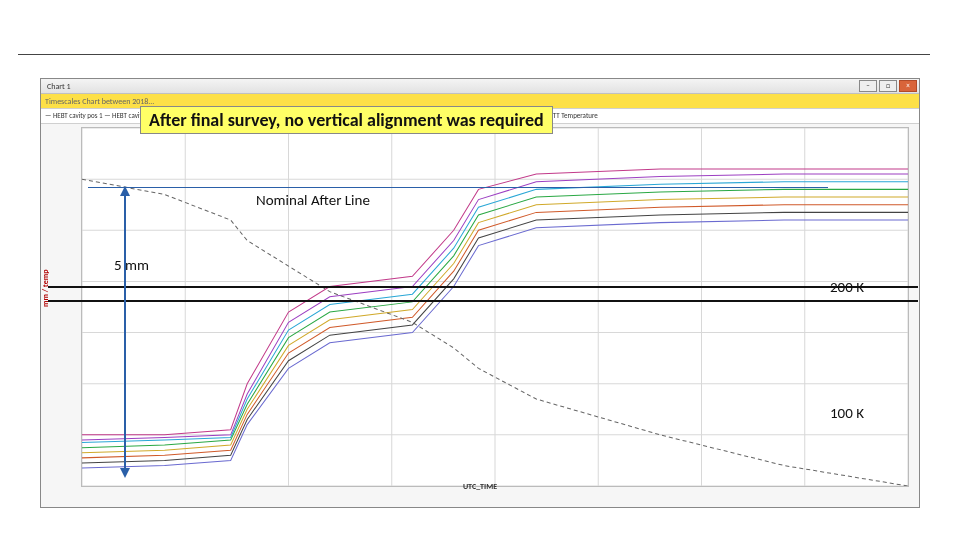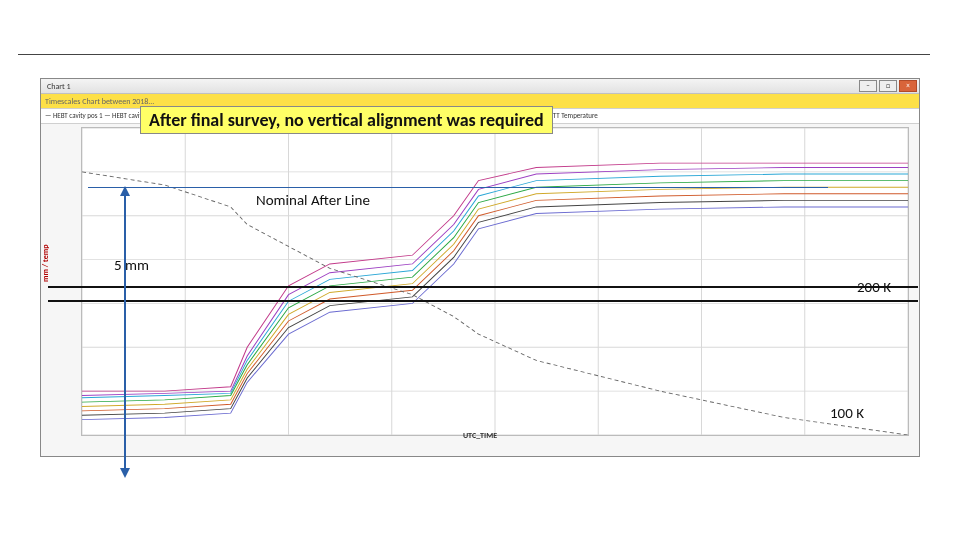--- a/index.html
+++ b/index.html
@@ -31,21 +31,21 @@
     top: 54px;
     width: 912px;
     height: 0;
     border-top: 1px solid #444;
   }
   .chart-window {
     position: absolute;
     left: 40px;
     top: 78px;
     width: 880px;
-    height: 379px;
+    height: 430px;
     border: 1px solid #888;
     background: #f6f6f6;
     box-sizing: border-box;
   }
   .chart-titlebar {
     height: 14px;
     background: linear-gradient(#f4f4f4, #e2e2e2);
     border-bottom: 1px solid #c0c0c0;
     position: relative;
     font-size: 8px;
@@ -218,16 +218,16 @@
   <div class="h-rule" style="left:48px; top:300px; width:870px; border-top-color:#111;"></div>
 
   <div class="annot-label" style="left:114px; top:256px;">5 mm</div>
   <svg style="position:absolute; left:118px; top:186px; width:14px; height:292px;">
     <line x1="7" y1="2" x2="7" y2="290" stroke="#2a5fa8" stroke-width="2"></line>
     <polygon points="7,0 2,10 12,10" fill="#2a5fa8"></polygon>
     <polygon points="7,292 2,282 12,282" fill="#2a5fa8"></polygon>
   </svg>
 
 
-  <div class="annot-label" style="left:830px; top:278px;margin-left:27px;">200 K</div>
+  <div class="annot-label" style="left:830px; top:278px;">200 K</div>
   <div class="annot-label" style="left:830px; top:404px;">100 K</div>
 
 </div>
 
 </body></html>

